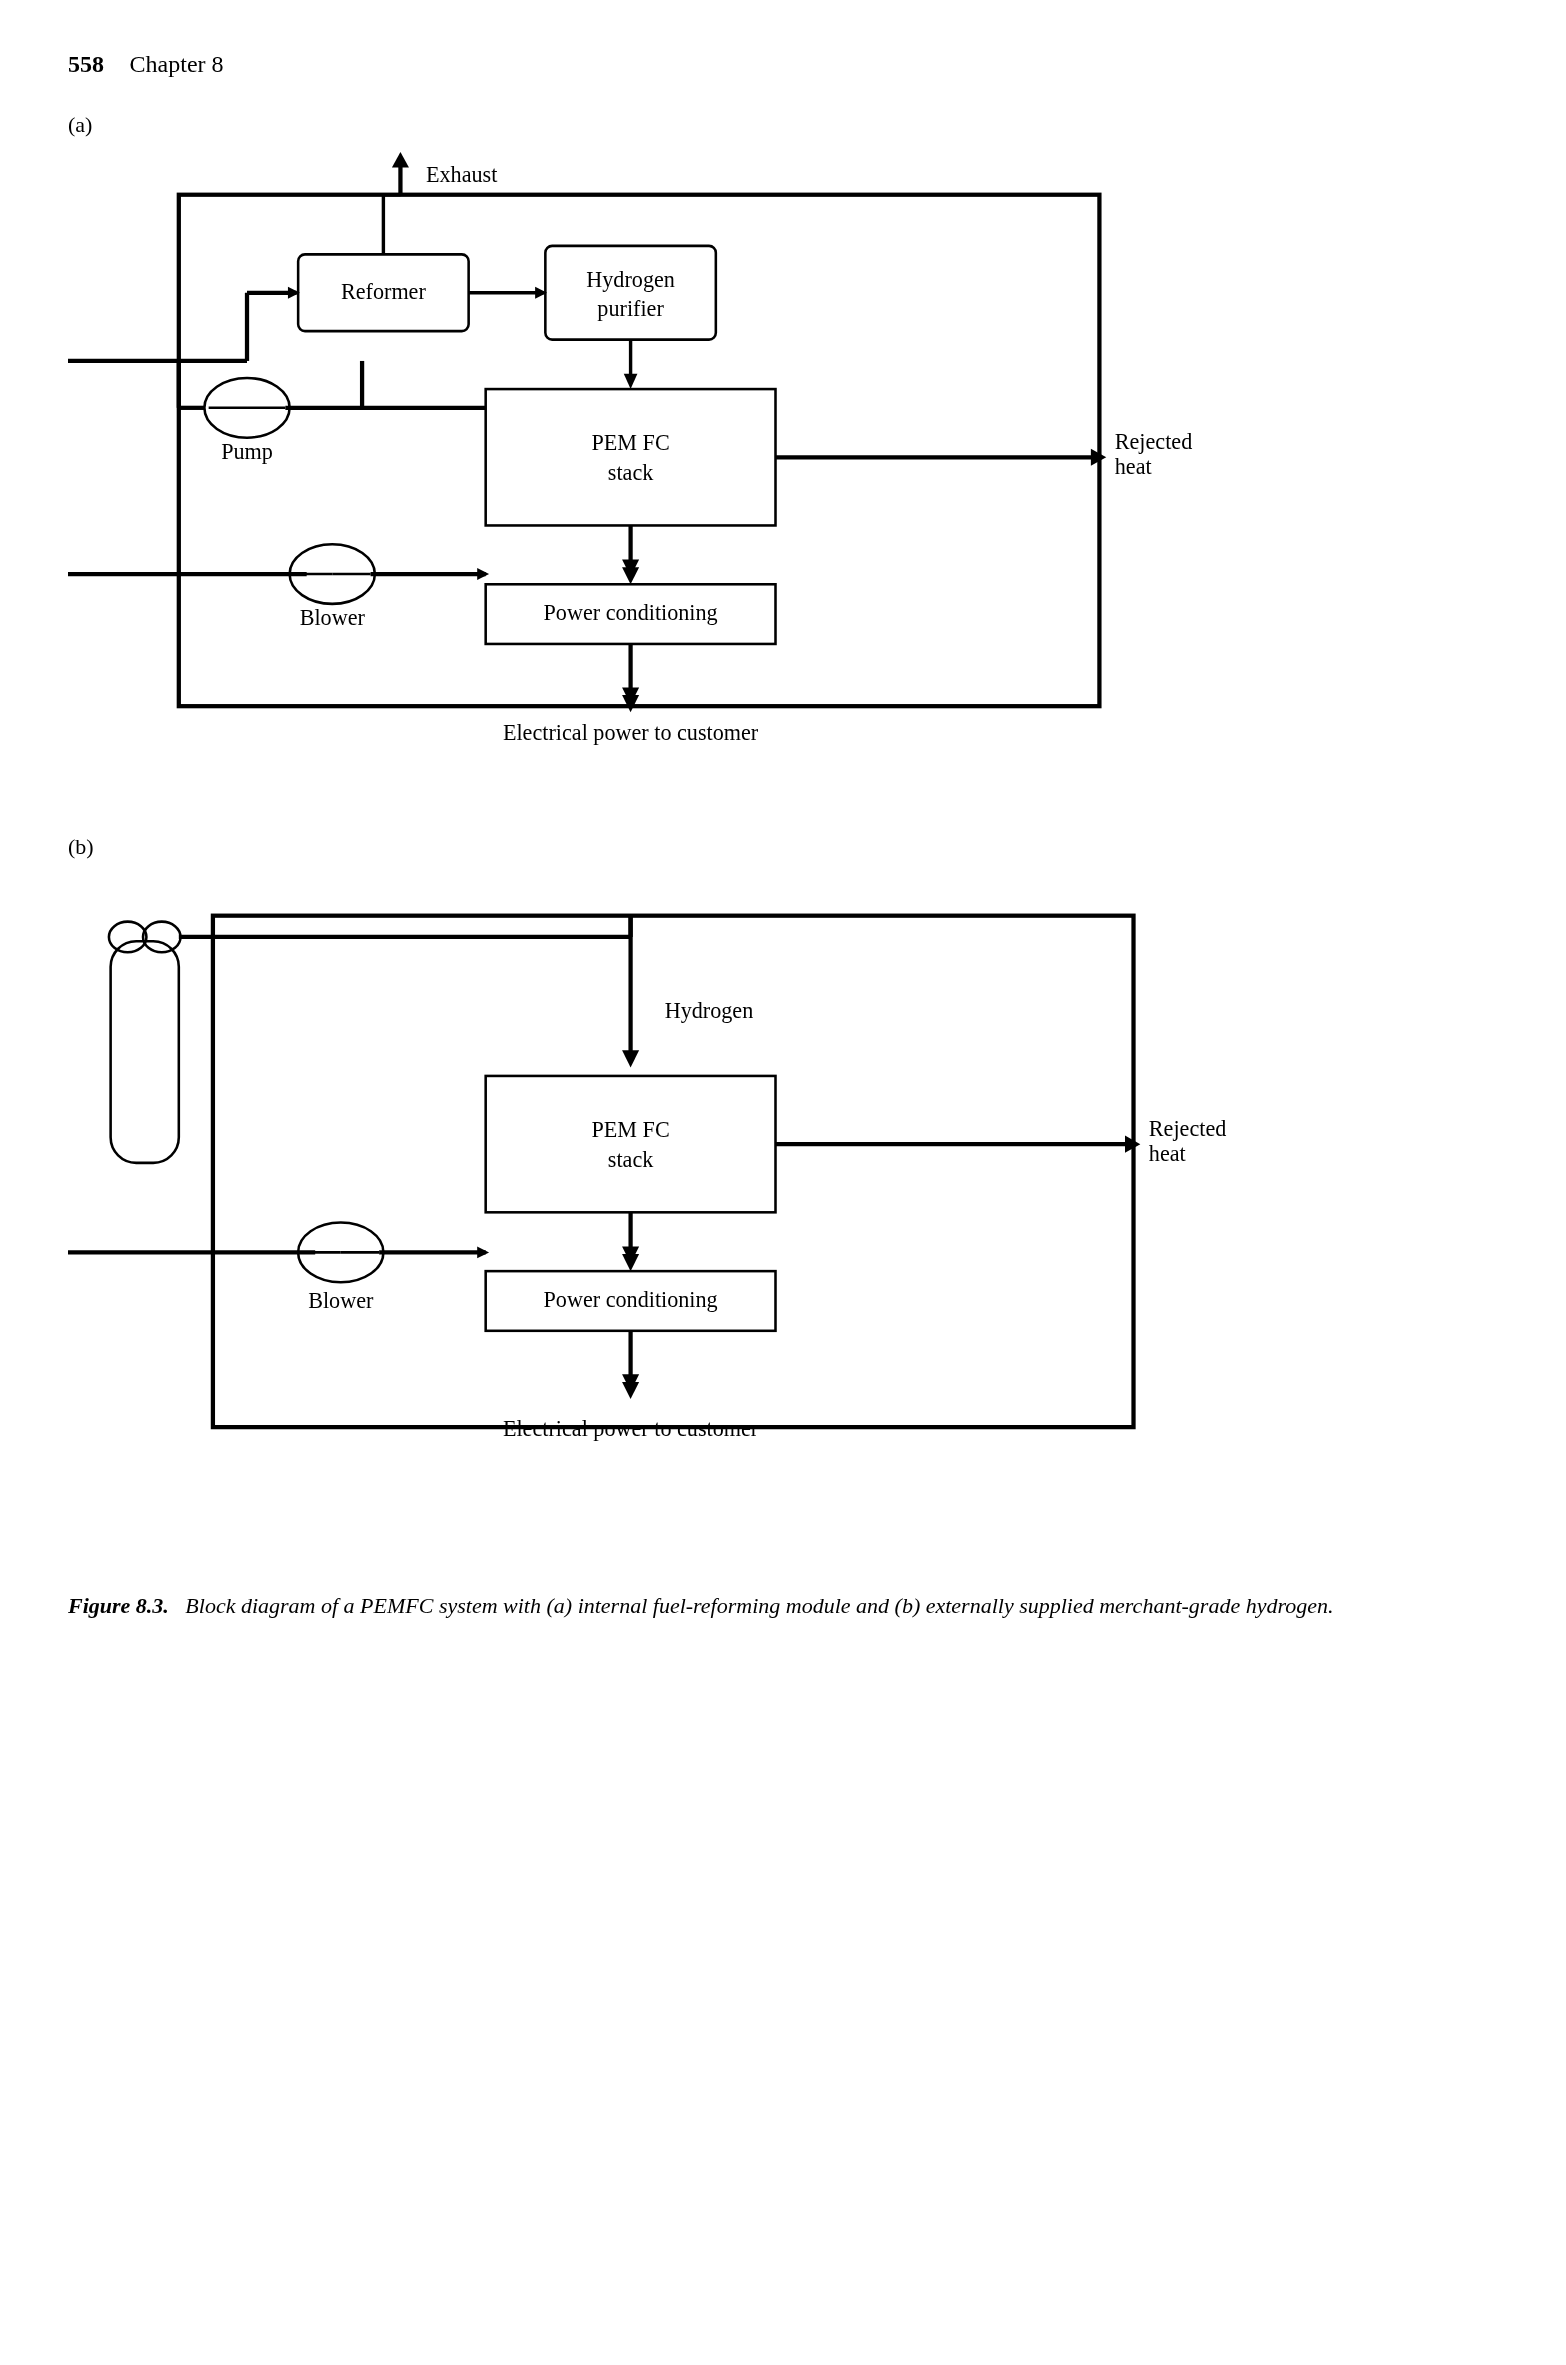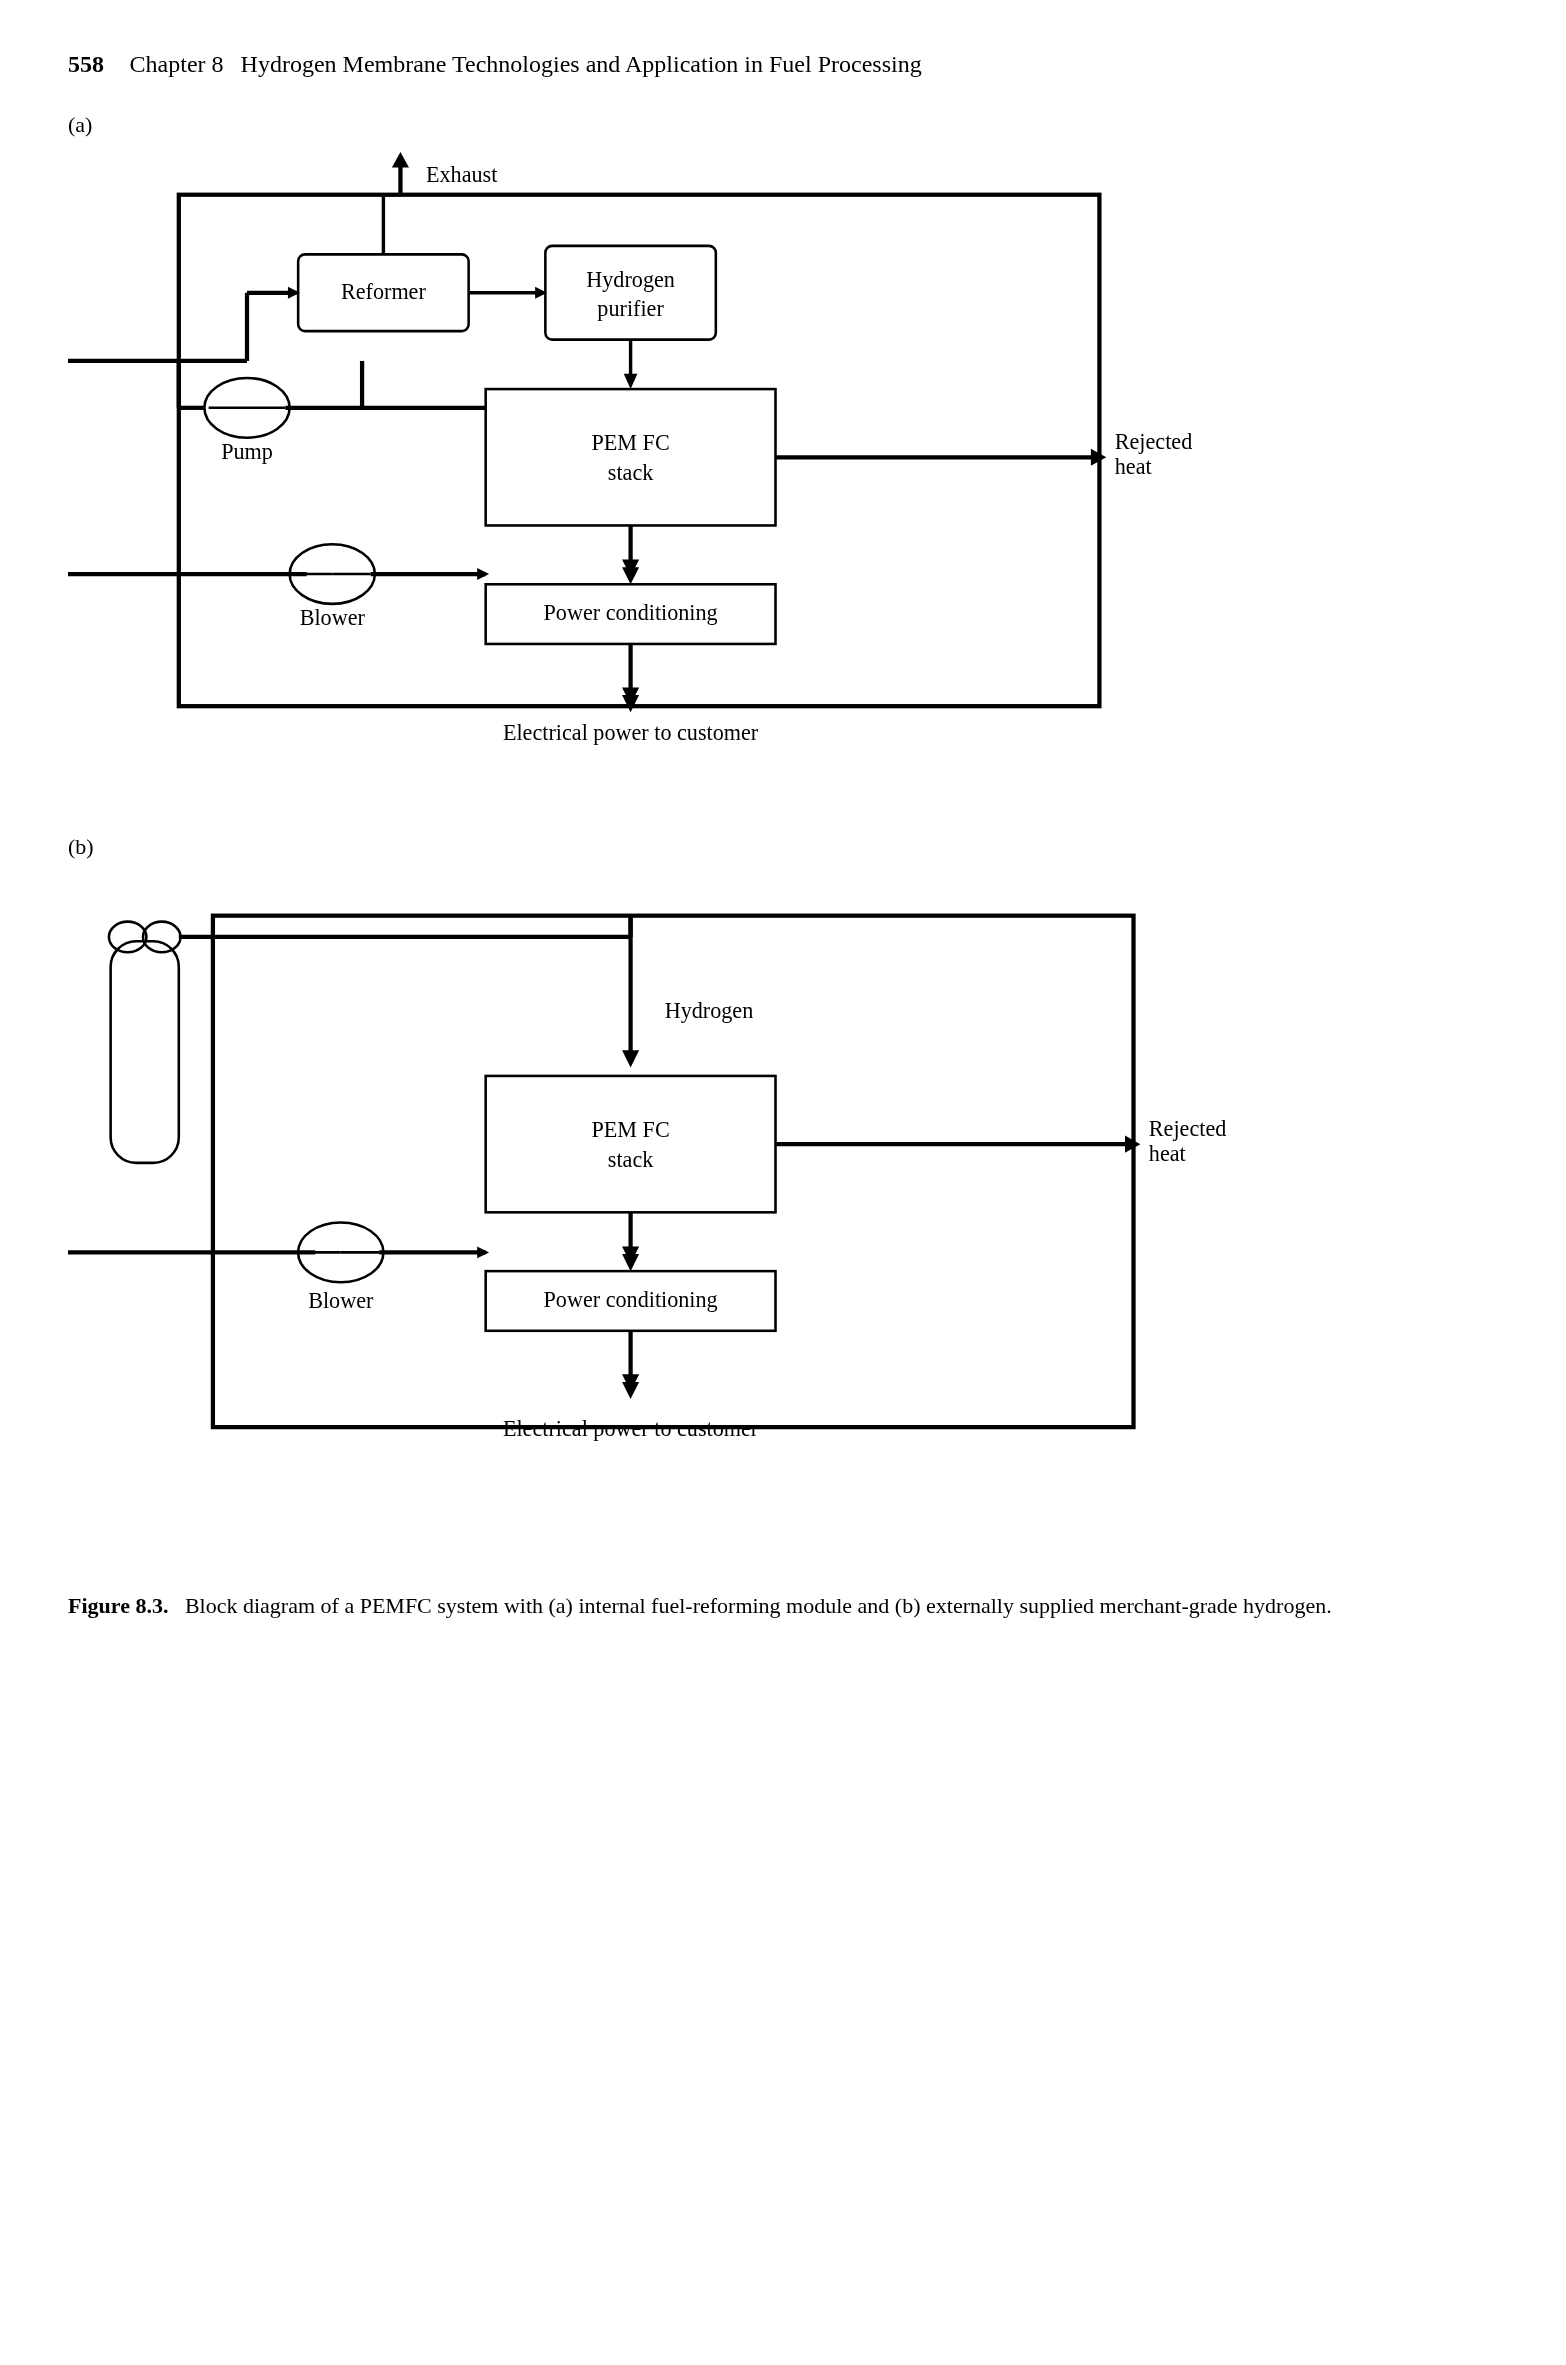--- a/index.html
+++ b/index.html
@@ -45,32 +45,32 @@
     
     .diagram-svg {
       display: block;
     }
 
     
     .figure-caption {
       font-size: 22px;
       line-height: 1.5;
       margin-top: 25.6px;
+      font-style: italic;
     }
     .figure-caption strong {
       font-weight: bold;
     }
   </style>
 </head>
 <body>
 
 <div class="page-header">
   <span class="page-number">558</span>
   <span class="chapter-label">Chapter 8</span>
-  <span class="chapter-title">Hydrogen Membrane Technologies and Application in Fuel Processing</span>
 </div>
 
 <div class="diagram-section">
   <div class="diagram-label">(a)</div>
 
   <svg class="diagram-svg" width="1415" height="631" viewBox="0 0 1660 740">
 
     <rect x="130" y="50" width="1080" height="600" fill="none" stroke="#000" stroke-width="5"></rect>
 
     <line x1="390" y1="50" x2="390" y2="10" stroke="#000" stroke-width="5"></line>

